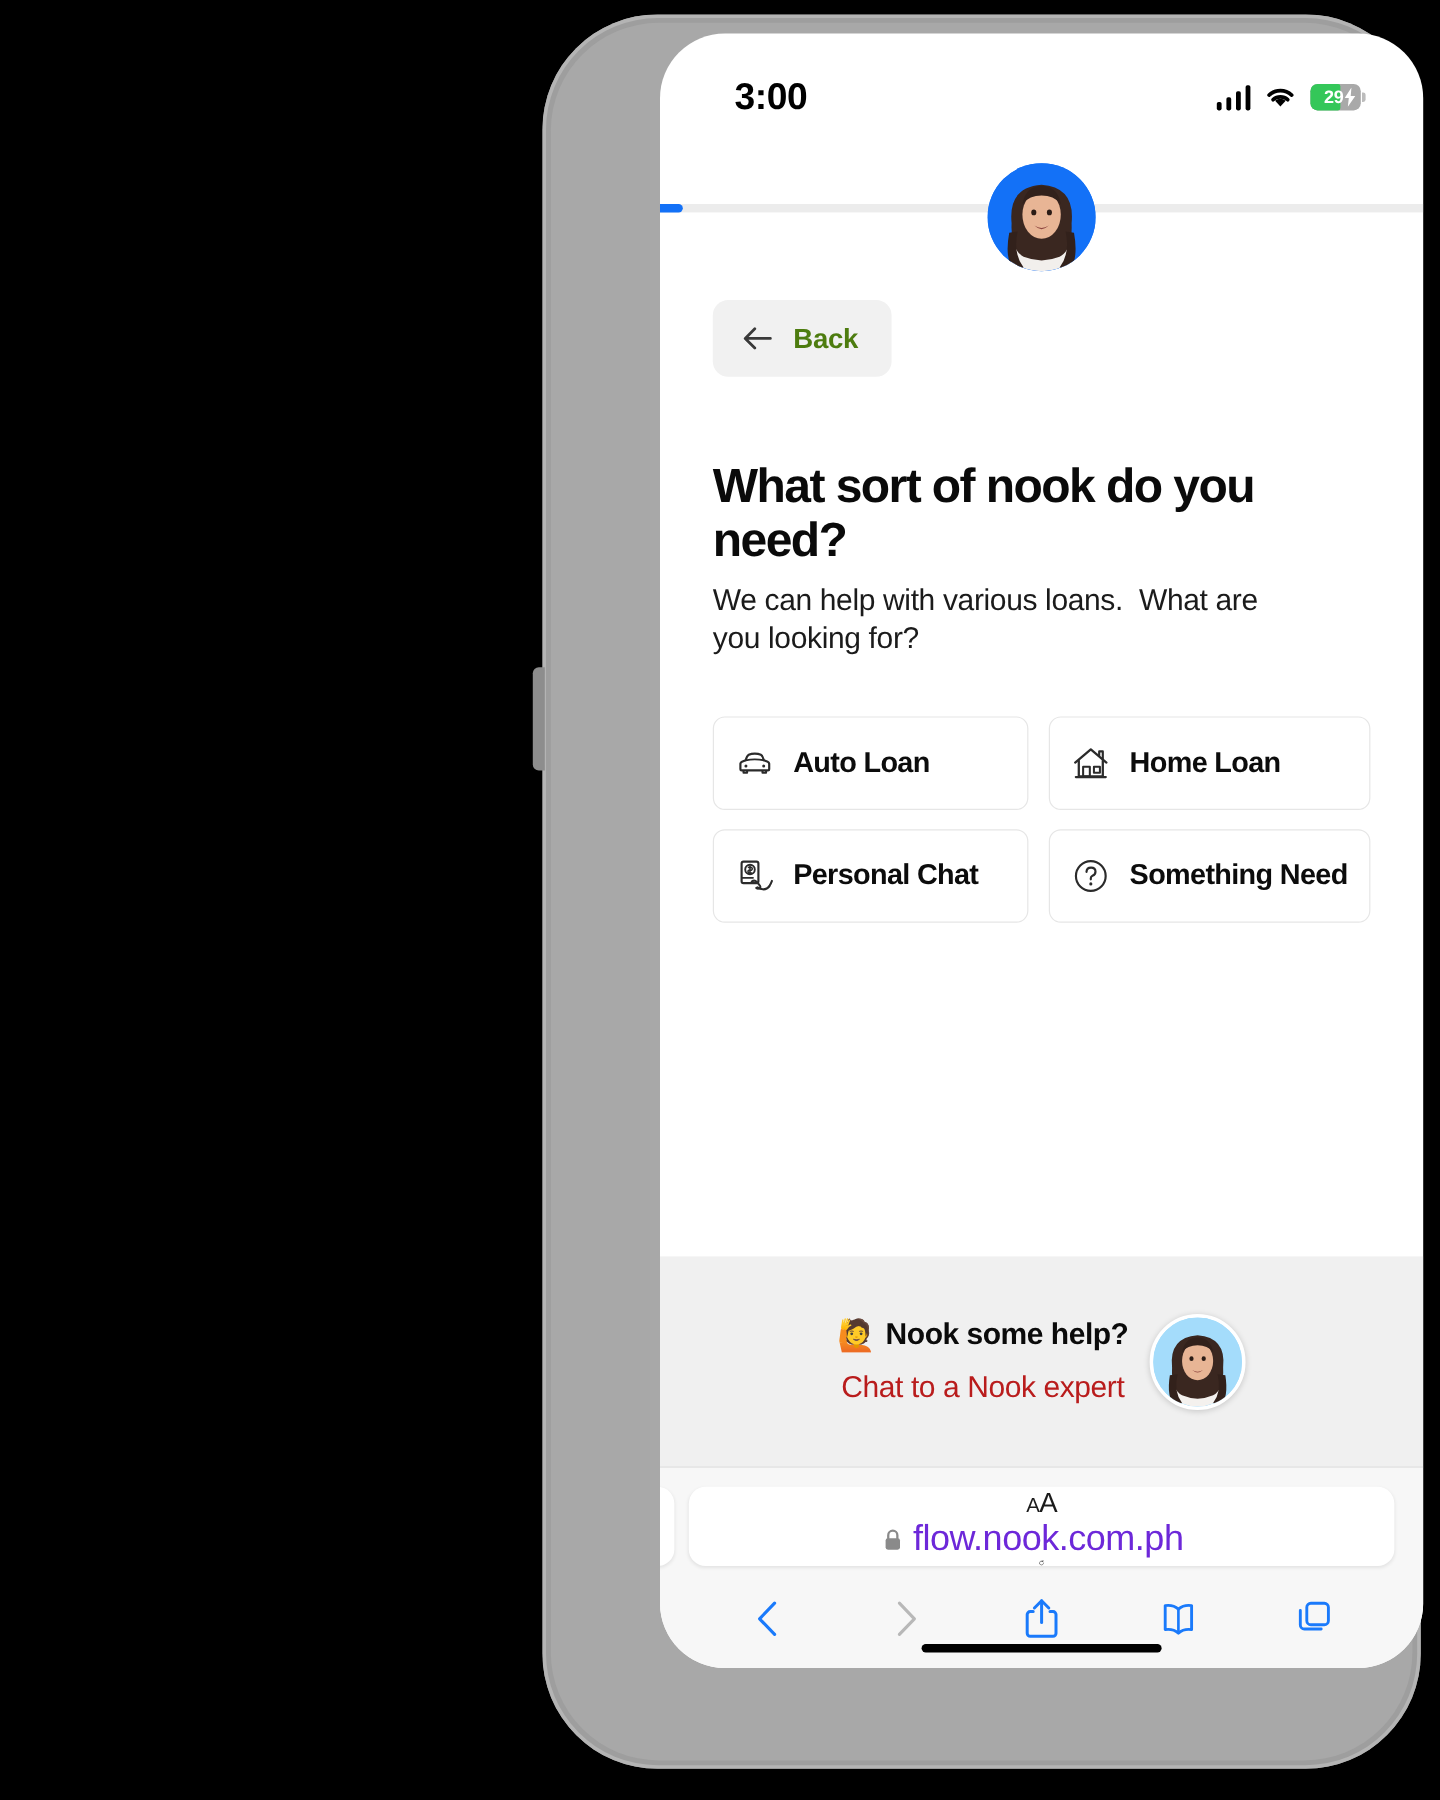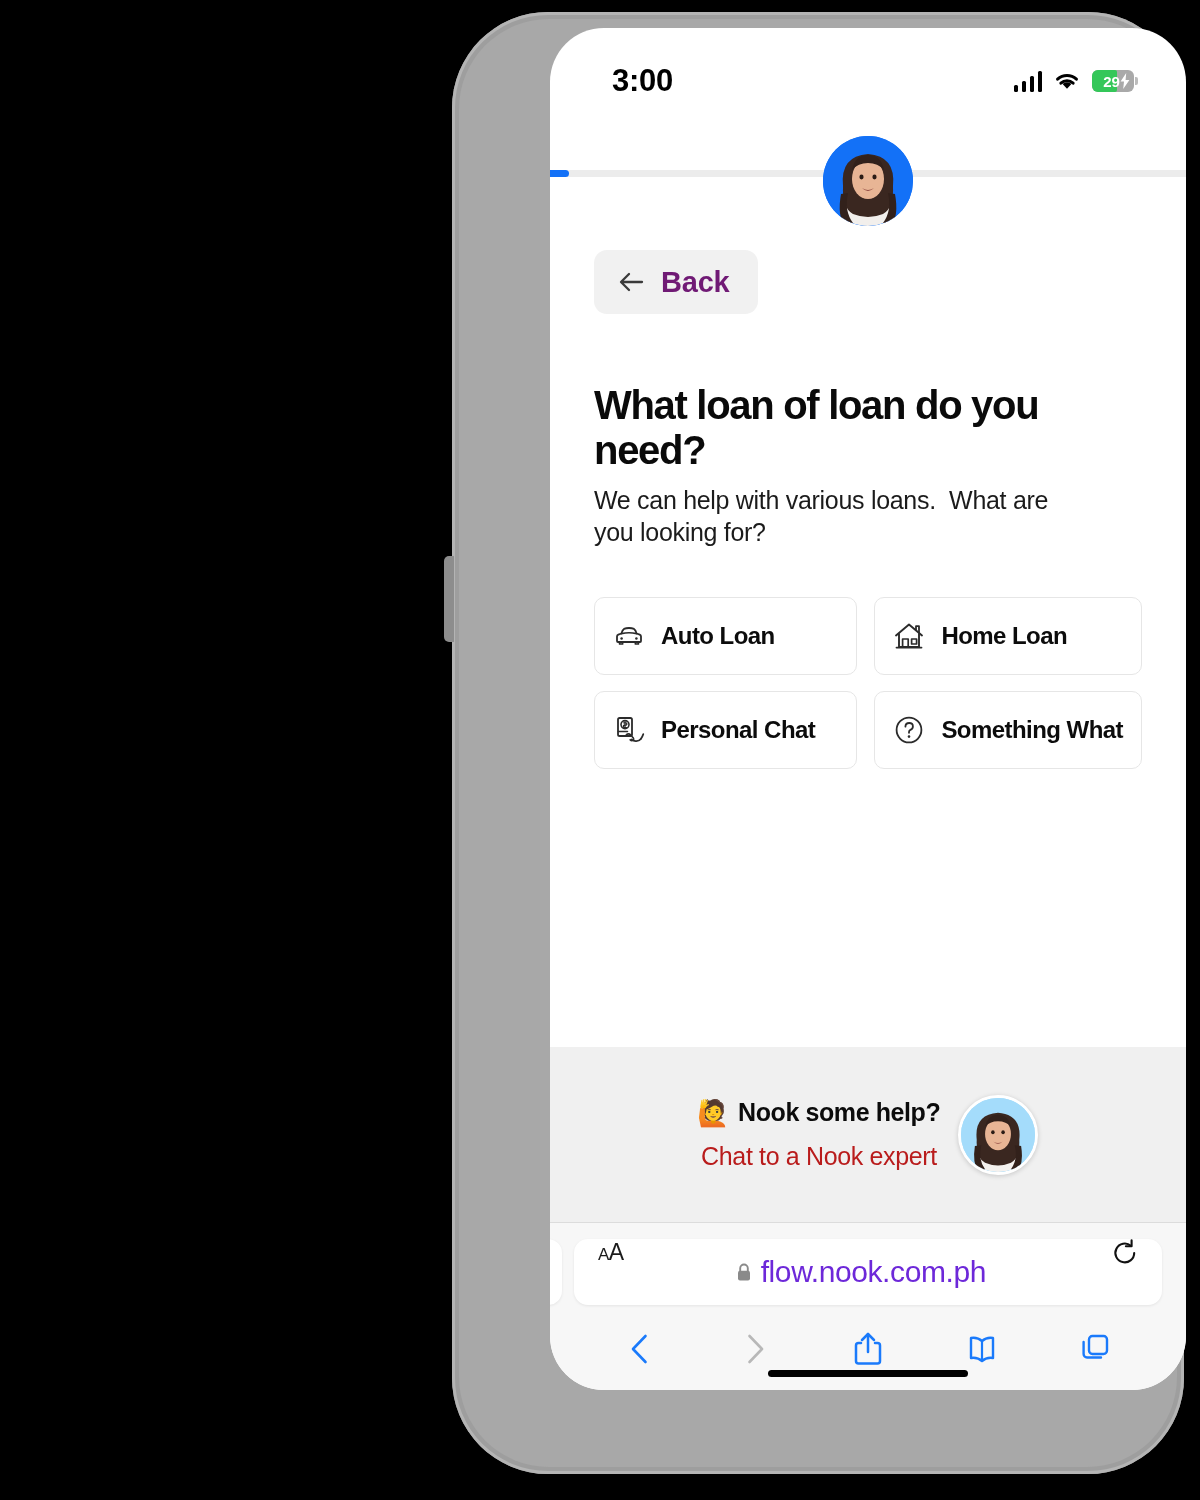--- a/index.html
+++ b/index.html
@@ -189,23 +189,23 @@
     height: 64px;
     padding: 0 28px 0 24px;
     background: #f1f1f1;
     border: none;
     border-radius: 13px;
     margin-top: 47px;
     cursor: pointer;
   }
   .back-arrow { width: 26px; height: 22px; display: block; }
   .back-label {
-    font-size: 29px;
+    font-size: 23px;
     font-weight: 600;
-    color: #701a75;
+    color: #4d7c0f;
     letter-spacing: -0.2px;
   }
 
   .page-title {
     margin-top: 69px;
     font-size: 40px;
     font-weight: 700;
     color: #0a0a0a;
     letter-spacing: -1.3px;
     line-height: 1.12;
@@ -323,22 +323,24 @@
   }
   .url-bar {
     position: absolute;
     left: 24px;
     top: 16px;
     width: 588px;
     height: 66px;
     background: #ffffff;
     border-radius: 14px;
     display: flex;
+    align-items: center;
     padding: 0 24px;
     box-shadow: 0 1px 3px rgba(0,0,0,0.08);
+    flex-direction: column;
   }
   .aa-btn {
     font-size: 23px;
     font-weight: 400;
     color: #1b1b1b;
     letter-spacing: -0.5px;
     cursor: pointer;
   }
   .aa-btn .small { font-size: 17px; }
   .url-center {
@@ -438,21 +440,21 @@
 
     <div class="page">
 
       <button class="back-btn">
         <svg class="back-arrow" viewBox="0 0 26 22">
           <path d="M24 11 H3.5 M11 3 L3 11 L11 19" stroke="#3a3a3a" stroke-width="2.3" fill="none" stroke-linecap="round" stroke-linejoin="round"></path>
         </svg>
         <span class="back-label">Back</span>
       </button>
 
-      <h1 class="page-title">What loan of loan do you need?</h1>
+      <h1 class="page-title">What sort of nook do you need?</h1>
       <p class="page-subtitle">We can help with various loans.  What are you looking for?</p>
 
       <div class="options-grid">
 
         <button class="option-btn">
           <svg class="option-icon" viewBox="0 0 32 32">
             <path d="M4 21 V16.6 q0 -1.4 1.3 -1.9 L8.4 13.5 q1 -3.6 2.6 -4.6 Q13 8 16 8 q3 0 5 0.9 q1.6 1 2.6 4.6 l3.1 1.2 q1.3 0.5 1.3 1.9 V21 q0 1 -1 1 H5 q-1 0 -1 -1 Z" stroke="#2b2b2b" stroke-width="1.8" fill="none" stroke-linejoin="round"></path>
             <path d="M8.4 13.6 q7.6 -1.6 15.2 0" stroke="#2b2b2b" stroke-width="1.6" fill="none" stroke-linecap="round"></path>
             <path d="M6.6 22 V24 h3 V22" stroke="#2b2b2b" stroke-width="1.7" fill="none" stroke-linejoin="round"></path>
             <path d="M22.4 22 V24 h3 V22" stroke="#2b2b2b" stroke-width="1.7" fill="none" stroke-linejoin="round"></path>
@@ -486,21 +488,21 @@
           </svg>
           <span class="option-label">Personal Chat</span>
         </button>
 
         <button class="option-btn">
           <svg class="option-icon" viewBox="0 0 32 32">
             <circle cx="16" cy="16" r="12.4" stroke="#2b2b2b" stroke-width="1.8" fill="none"></circle>
             <path d="M12.4 12.6 q0.2 -3.6 3.8 -3.6 q3.6 0 3.7 3.2 q0.1 2.5 -2.5 3.6 q-1.4 0.6 -1.4 2.1 v0.9" stroke="#2b2b2b" stroke-width="1.8" fill="none" stroke-linecap="round" stroke-linejoin="round"></path>
             <circle cx="16" cy="22.6" r="1.3" fill="#2b2b2b"></circle>
           </svg>
-          <span class="option-label">Something What</span>
+          <span class="option-label">Something Need</span>
         </button>
 
       </div>
     </div>
 
     <div class="help-strip">
       <div class="help-text-col">
         <div class="help-title-row">
           <span class="help-emoji">🙋</span>
           <span class="help-title">Nook some help?</span>

